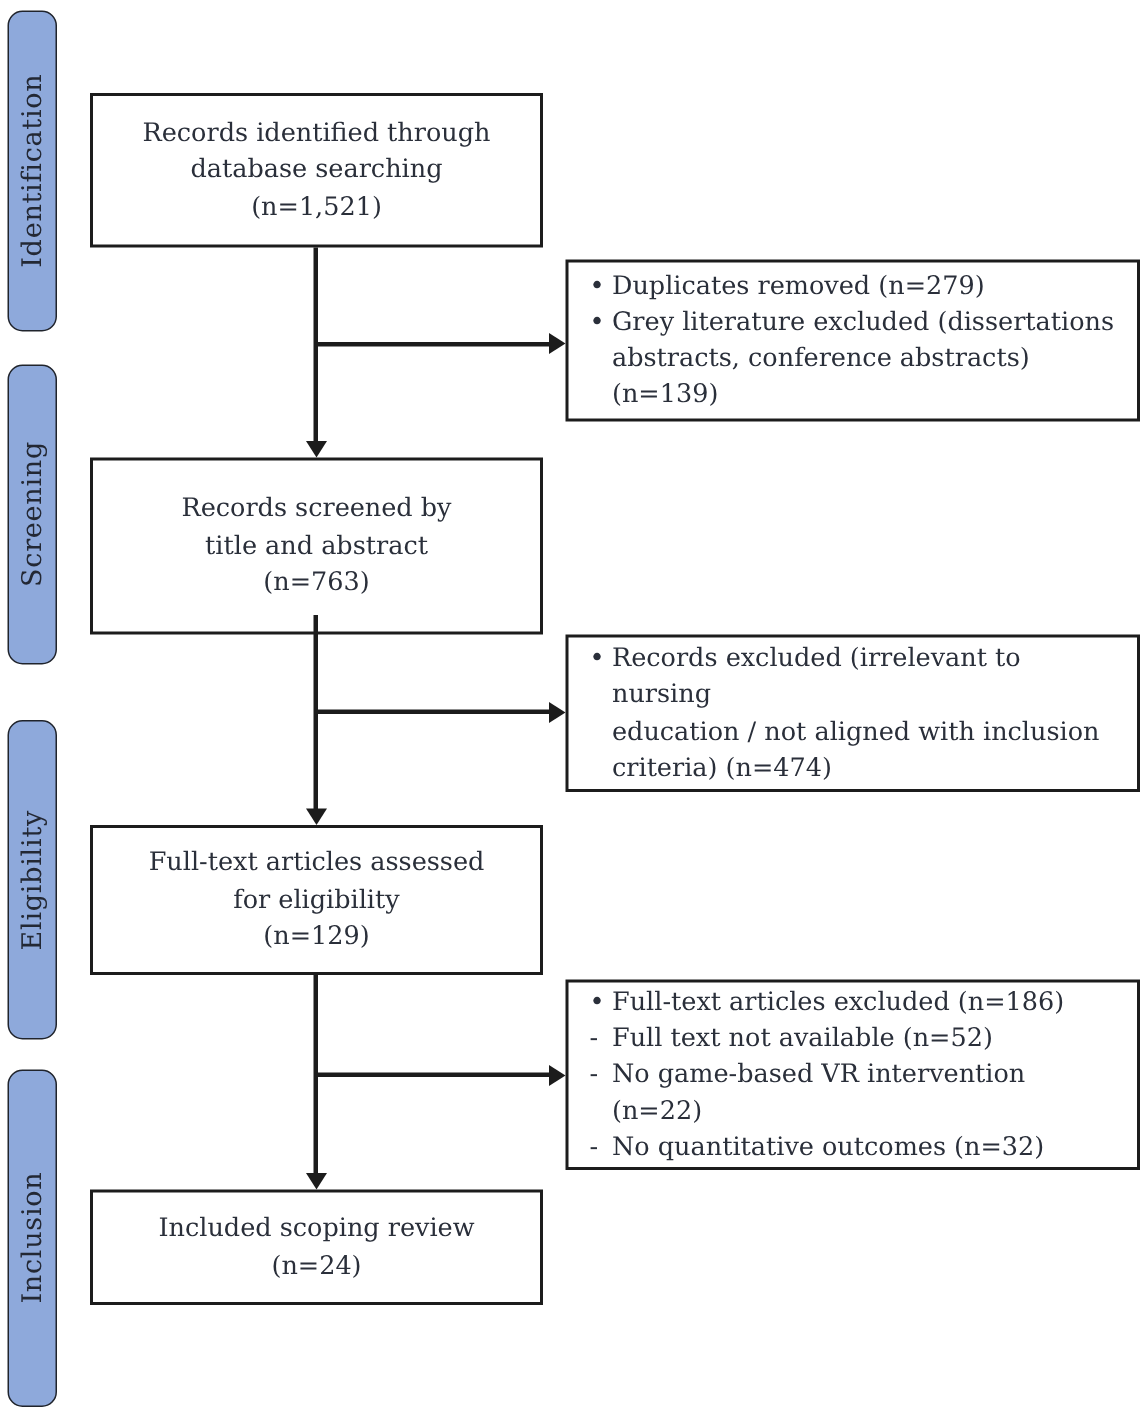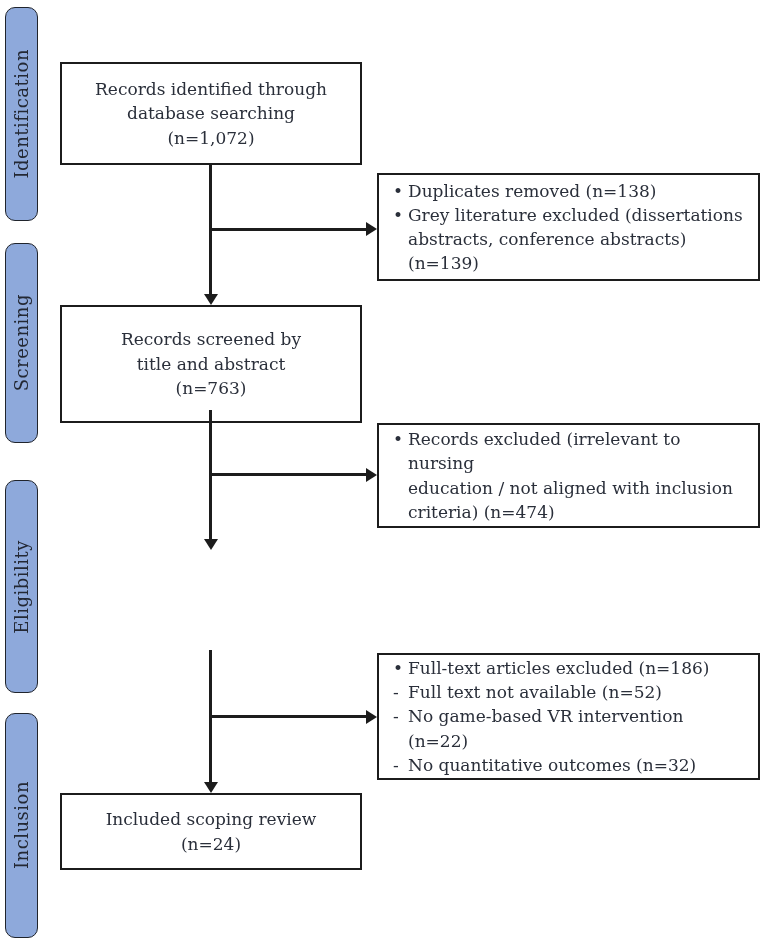--- a/index.html
+++ b/index.html
@@ -62,36 +62,41 @@
   <div class="stage-bar" style="top:480px;height:213px;">
     <span class="stage-label">Eligibility</span>
   </div>
   <div class="stage-bar" style="top:713px;height:225px;">
     <span class="stage-label">Inclusion</span>
   </div>
 
   <div class="main-box" style="top:62px;height:103px;">
     <div class="box-text">Records identified through
 database searching
-(n=1,072)</div>
+(n=1,521)</div>
   </div>
   <div class="main-box" style="top:305px;height:118px;">
     <div class="box-text">Records screened by
 title and abstract
 (n=763)</div>
+  </div>
+  <div class="main-box" style="top:550px;height:100px;">
+    <div class="box-text">Full-text articles assessed
+for eligibility
+(n=129)</div>
   </div>
   <div class="main-box" style="top:793px;height:77px;justify-content:center;">
     <div class="box-text">Included scoping review
 (n=24)</div>
   </div>
 
   <div class="side-box" style="top:173px;height:108px;">
     <div class="side-item">
       <span class="marker">•</span>
-      <span class="item-text">Duplicates removed (n=138)</span>
+      <span class="item-text">Duplicates removed (n=279)</span>
     </div>
     <div class="side-item">
       <span class="marker">•</span>
       <span class="item-text">Grey literature excluded (dissertations
 abstracts, conference abstracts) (n=139)</span>
     </div>
   </div>
 
   <div class="side-box" style="top:423px;height:105px;">
     <div class="side-item">

